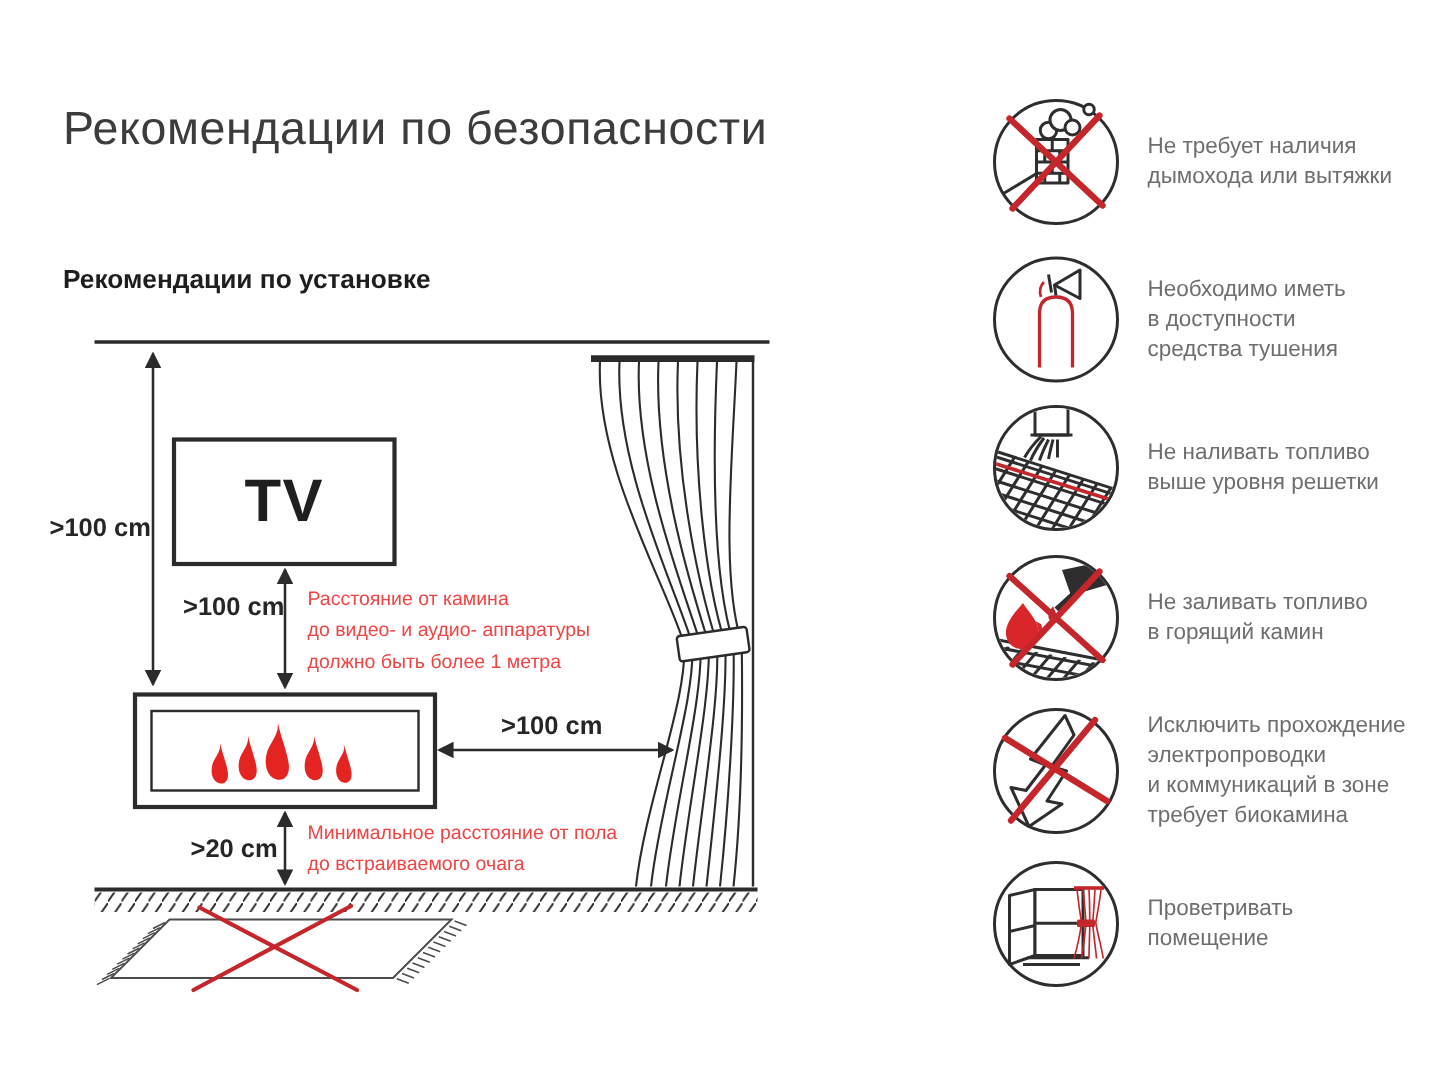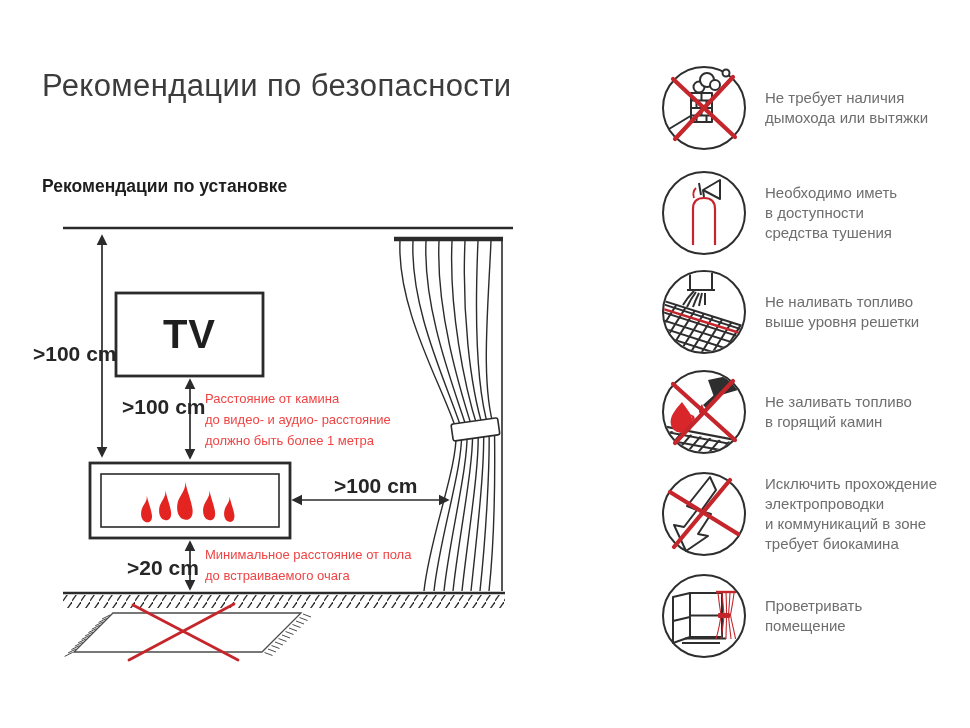--- a/index.html
+++ b/index.html
@@ -1,21 +1,21 @@
 <!DOCTYPE html>
 <html><head>
 <meta charset="utf-8">
 <style>
   html,body{margin:0;padding:0;background:#fff;}
   .page{position:relative;width:970px;height:728px;background:#ffffff;overflow:hidden;
         font-family:"Liberation Sans",sans-serif;color:#3d3d3d;}
   .abs{position:absolute;}
   .title{left:42px;top:68px;font-size:31px;font-weight:400;letter-spacing:.4px;color:#3c3c3c;}
   .subtitle{left:42px;top:176px;font-size:17.5px;font-weight:700;color:#1e1e1e;}
-  .dim-label{font-size:21px;font-weight:700;color:#262626;white-space:nowrap;}
+  .dim-label{font-size:17px;font-weight:700;color:#262626;white-space:nowrap;}
   .tv-box{left:116px;top:293px;width:147px;height:83px;display:flex;align-items:center;justify-content:center;
           font-size:40px;font-weight:700;letter-spacing:1px;color:#1f1f1f;border-radius:32px;}
   .note{font-size:13px;line-height:21px;color:#ef4444;white-space:nowrap;}
   .safety-row{position:absolute;left:660px;display:flex;align-items:center;height:88px;}
   .safety-row .ico{width:88px;height:88px;flex:0 0 88px;margin-right:17px;}
   .safety-text{font-size:15px;line-height:20px;color:#6e6e6e;white-space:nowrap;}
   svg{display:block;}
   .ln{stroke:#2b2b2b;fill:none;}
   .icln{stroke:#2e2e2e;fill:none;stroke-width:2;}
   .icw{fill:#ffffff;stroke:#2e2e2e;stroke-width:2;stroke-linejoin:round;}
@@ -86,21 +86,21 @@
   </svg>
 
   <div class="abs dim-label" style="left:33px;top:342px">&gt;100 cm</div>
   <div class="abs dim-label" style="left:122px;top:395px">&gt;100 cm</div>
   <div class="abs dim-label" style="left:334px;top:474px">&gt;100 cm</div>
   <div class="abs dim-label" style="left:127px;top:556px">&gt;20 cm</div>
   <div class="abs tv-box">TV</div>
 
   <div class="abs note" style="left:205px;top:388px">
     <div>Расстояние от камина</div>
-    <div>до видео- и аудио- расстояние</div>
+    <div>до видео- и аудио- аппаратуры</div>
     <div>должно быть более 1 метра</div>
   </div>
   <div class="abs note" style="left:205px;top:544px">
     <div>Минимальное расстояние от пола</div>
     <div>до встраиваемого очага</div>
   </div>
 
   <div class="safety-row" style="top:64px">
     <svg class="ico" viewBox="0 0 88 88">
       <circle cx="44" cy="44" r="41" class="icw" stroke-width="2.2"></circle>

